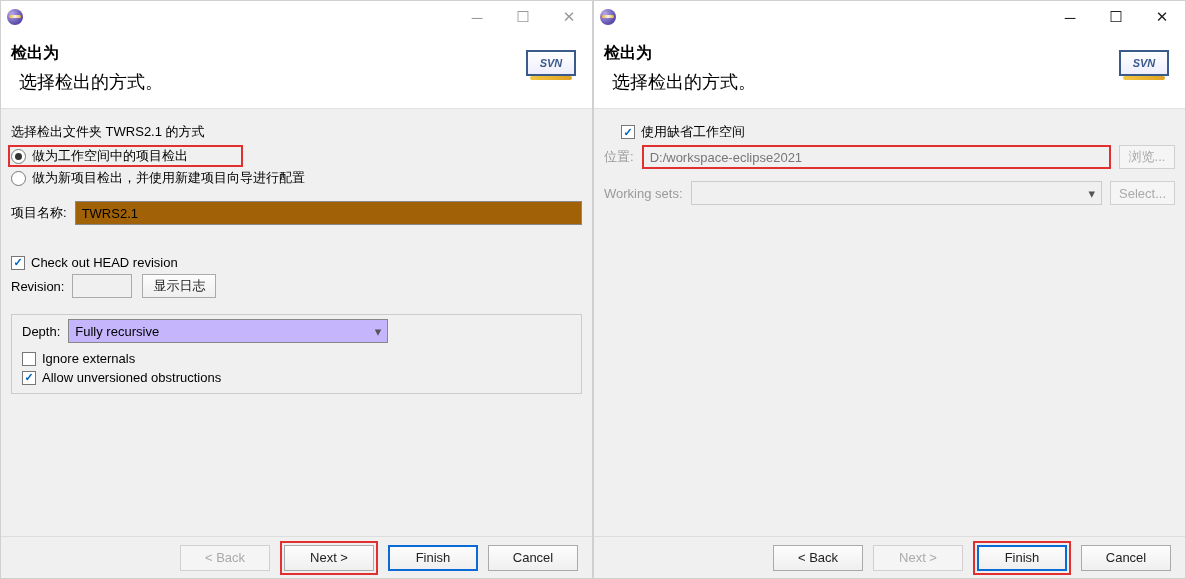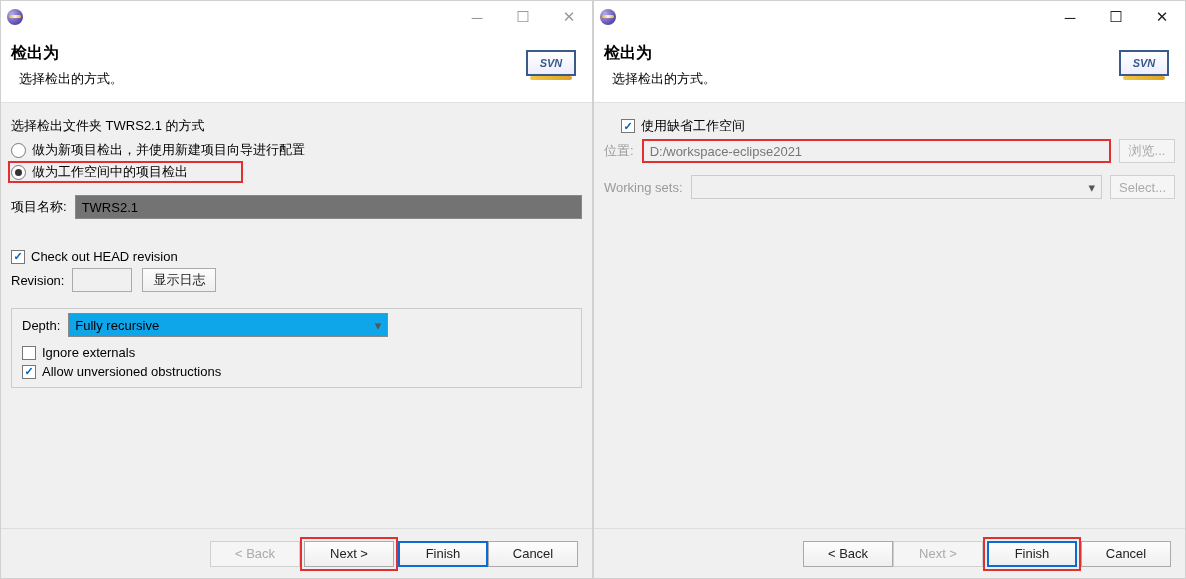--- a/index.html
+++ b/index.html
@@ -43,21 +43,21 @@
     .winbtn.dark { color: #222; }
     .header {
       background: #fff;
       padding: 10px 16px 14px 10px;
       display: flex;
       align-items: flex-start;
       border-bottom: 1px solid #e0e0e0;
     }
     .header-left { flex: 1; }
     .header-title { font-size: 16px; font-weight: bold; color: #000; margin-bottom: 6px; }
-    .header-subtitle { font-size: 13px; color: #000; padding-left: 8px; }
+    .header-subtitle { font-size: 18px; color: #000; padding-left: 8px; }
     .svn-icon {
       width: 50px; height: 40px;
       display: flex; align-items: center; justify-content: center;
       position: relative;
     }
     .svn-box {
       width: 56px; height: 26px;
       border: 2px solid #3a5a8a;
       background: linear-gradient(#fff,#eef);
       display:flex;align-items:center;justify-content:center;
@@ -85,44 +85,44 @@
       display:inline-flex;align-items:center;justify-content:center;background:#fff;
     }
     .radio.checked::after{content:"";width:7px;height:7px;border-radius:50%;background:#333;}
     .checkbox {
       width:14px;height:14px;border:1px solid #777;margin-right:6px;background:#fff;
       display:inline-flex;align-items:center;justify-content:center;font-size:11px;color:#0066c0;
     }
     .checkbox.checked::after{content:"✓";line-height:1;font-weight:bold;}
     .flabel { margin-right: 8px; }
     .textinput {
-      border:1px solid #888;background:#737373;padding:3px 6px;height:24px;
+      border:1px solid #888;background:#a16207;padding:3px 6px;height:24px;
       font-family:inherit;font-size:13px;
     }
     .textinput.disabled { background:#f0f0f0; color:#777; border-color:#aaa;}
     .dropdown {
-      border:1px solid #888;background:#0ea5e9;height:24px;padding:2px 22px 2px 6px;
+      border:1px solid #888;background:#c4b5fd;height:24px;padding:2px 22px 2px 6px;
       font-family:inherit;font-size:13px;position:relative;display:flex;align-items:center;
     }
     .dropdown::after{content:"▾";position:absolute;right:6px;color:#555;}
     .panel {
       border:1px solid #ccc;background:#f0f0f0;padding:4px 10px;margin-top:16px;
     }
     .btn {
       height:26px;min-width:90px;padding:0 14px;
       border:1px solid #aaa;background:linear-gradient(#fdfdfd,#efefef);
       display:inline-flex;align-items:center;justify-content:center;
       font-family:inherit;font-size:13px;color:#222;
     }
     .btn.blue{border:2px solid #0a6bd6;}
     .btn.disabled{color:#aaa;border-color:#d0d0d0;background:#f5f5f5;}
     .btn.tiny{min-width:56px;height:24px;padding:0 8px;}
     .footer {
-      height:50px;border-top:1px solid #ddd;background:#f0f0f0;
-      display:flex;align-items:center;justify-content:flex-end;padding:0 14px;
+      height:42px;border-top:1px solid #ddd;background:#f0f0f0;
+      display:flex;align-items:center;justify-content:flex-end;padding:0 14px;gap:10px;
     }
     .hl-red-box { border: 2px solid #e03030 !important; }
     .hl-red-wrap { border: 2px solid #e03030; display:inline-flex; padding:2px;}
     .disabled-label{color:#9a9a9a;}
     .eclipse-icon{
       width:16px;height:16px;border-radius:50%;
       background:radial-gradient(circle at 30% 30%, #b8a8e8, #5a4aa8 70%);
       position:relative;
     }
     .eclipse-icon::after{
@@ -153,28 +153,28 @@
     </div>
     <div class="svn-icon">
       <div class="svn-box">SVN</div>
     </div>
   </div>
 
   <div class="body">
     <div class="row" style="margin-bottom:6px;">
       <span>选择检出文件夹 TWRS2.1 的方式</span>
     </div>
-    <div class="row">
-      <span class="radio"></span>
-      <span>做为新项目检出，并使用新建项目向导进行配置</span>
-    </div>
     <div class="row" style="position:relative;">
       <span class="radio checked"></span>
       <span>做为工作空间中的项目检出</span>
       <span style="position:absolute;left:-3px;top:-2px;width:235px;height:22px;border:2px solid #e03030;pointer-events:none;"></span>
+    </div>
+    <div class="row">
+      <span class="radio"></span>
+      <span>做为新项目检出，并使用新建项目向导进行配置</span>
     </div>
 
     <div class="row" style="margin-top:14px;">
       <span class="flabel">项目名称:</span>
       <input class="textinput" style="flex: 1 1 0%;" value="TWRS2.1">
     </div>
 
     <div class="row" style="margin-top:30px;">
       <span class="checkbox checked"></span>
       <span>Check out HEAD revision</span>

